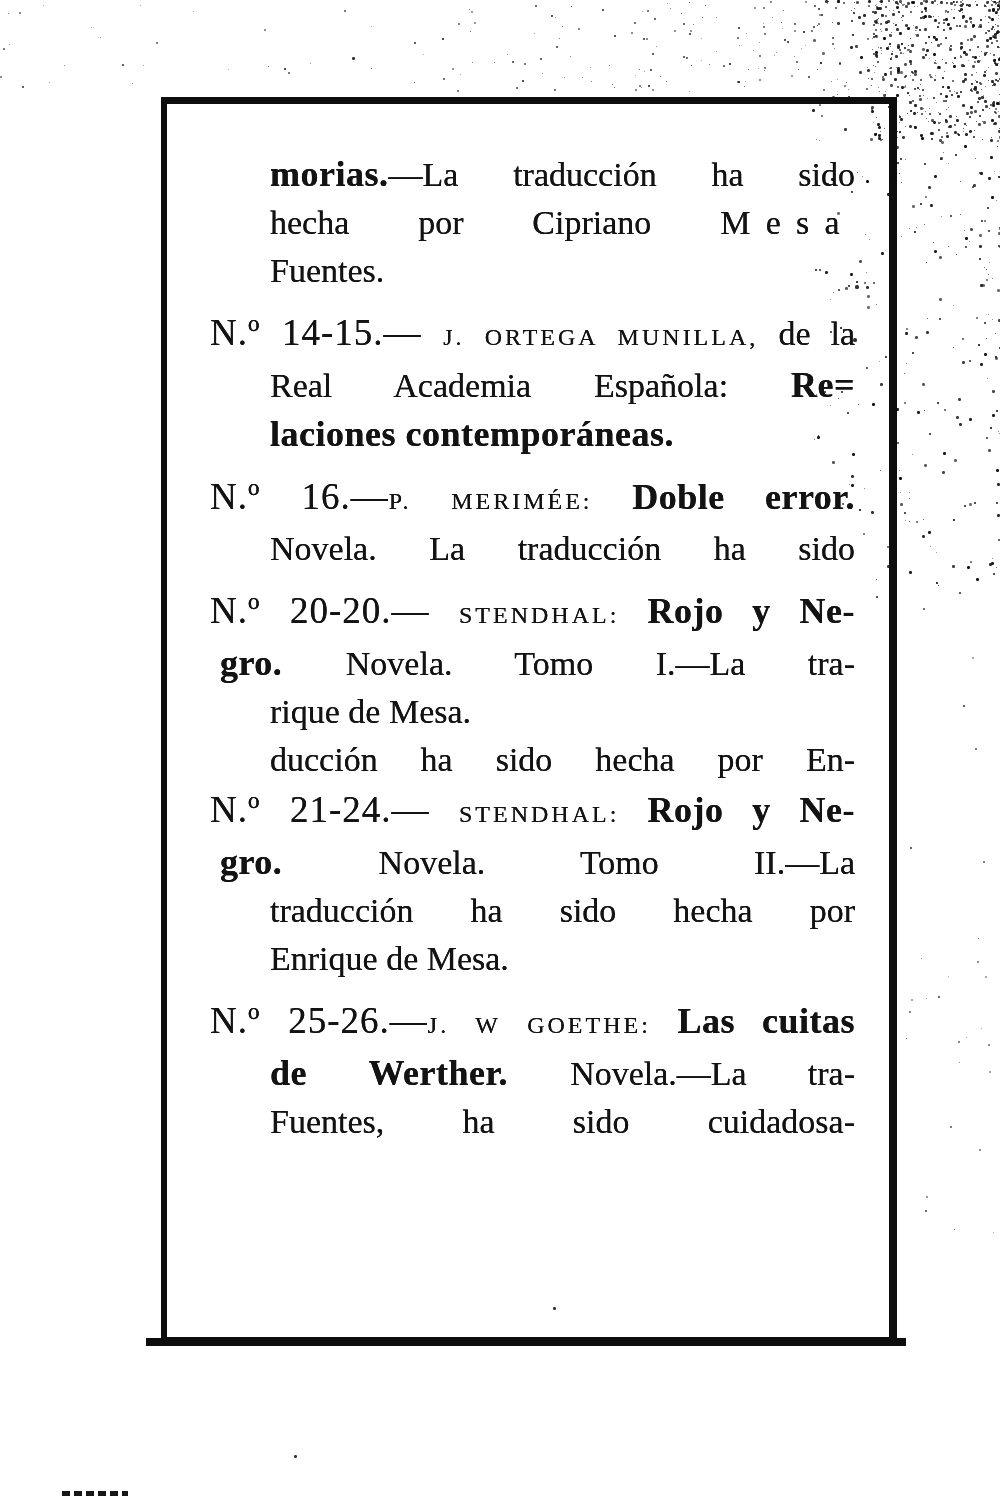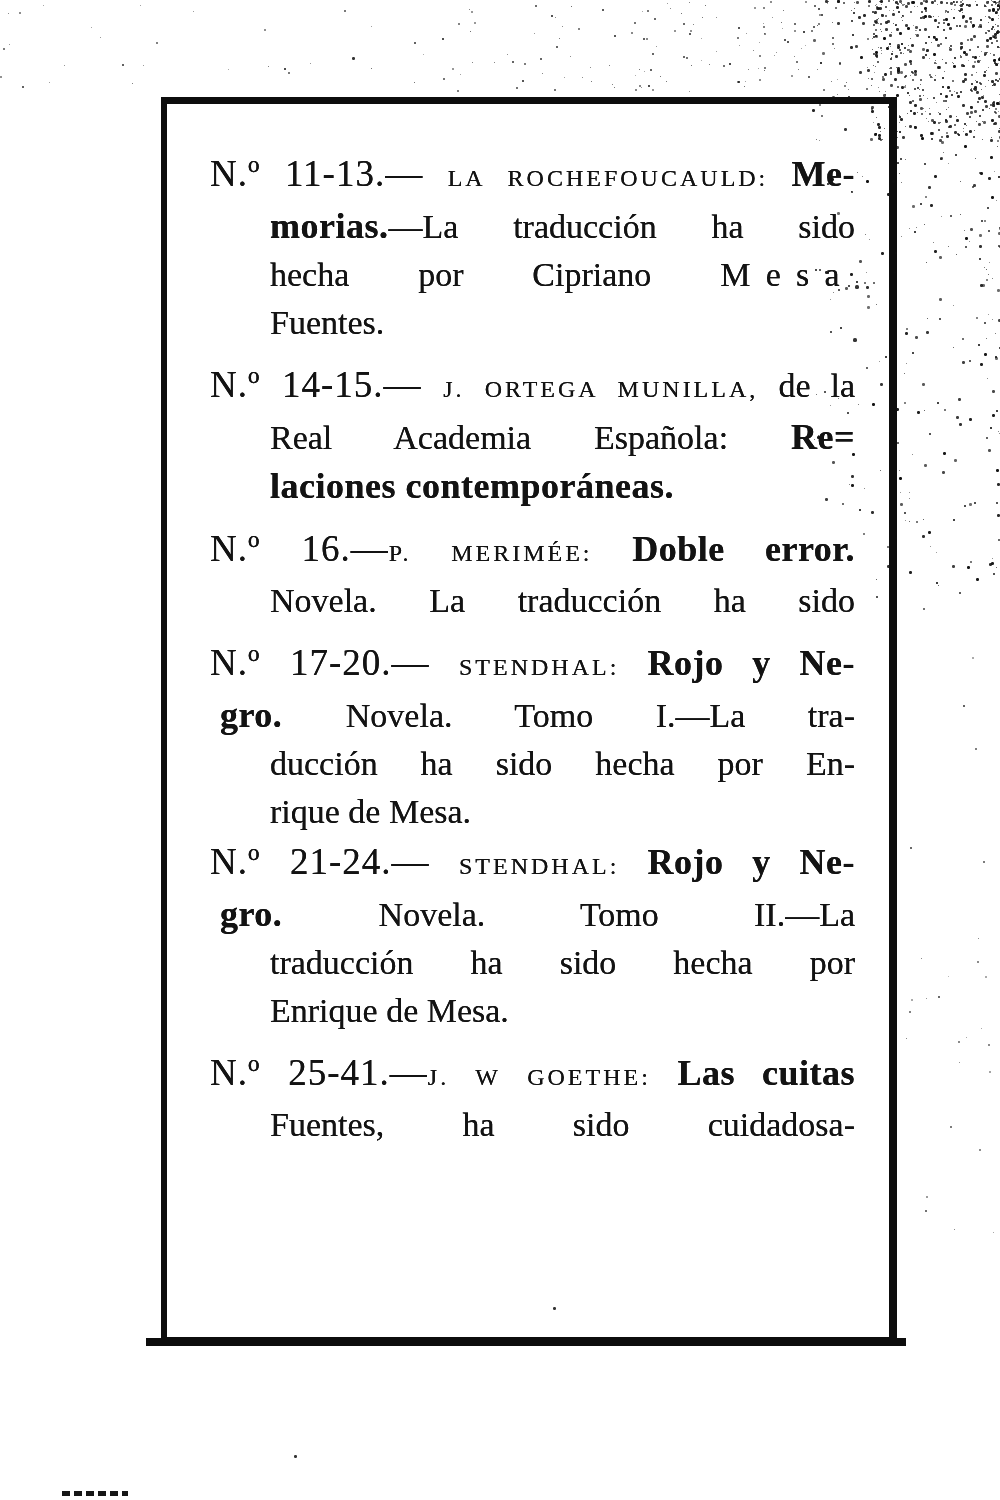--- a/index.html
+++ b/index.html
@@ -38,48 +38,48 @@
   }
   .speck { position:absolute; background:#101010; border-radius:40%; display:block; }
 </style>
 </head>
 <body>
 
 <div class="page" id="pg">
   <div class="frame">
     <div class="content" id="entries">
         <div class="entry">
-          <div class="line just" style="margin-left: 0px;"><span class="seg-number">N.º 11-13.— </span><span class="seg-author">LA ROCHEFOUCAULD: </span><span class="seg-title">Me-</span></div>
           <div class="line just" style="margin-left: 60px;"><span class="seg-title">morias.</span><span class="seg-body">—La traducción ha sido</span></div>
           <div class="line just" style="margin-left: 60px;"><span class="seg-body">hecha por Cipriano </span><span class="seg-spaced">Mesa</span></div>
           <div class="line" style="margin-left: 60px;"><span class="seg-body">Fuentes.</span></div>
         </div>
         <div class="entry">
           <div class="line just" style="margin-left: 0px;"><span class="seg-number">N.º 14-15.— </span><span class="seg-author">J. ORTEGA MUNILLA, </span><span class="seg-body">de la</span></div>
           <div class="line just" style="margin-left: 60px;"><span class="seg-body">Real Academia Española: </span><span class="seg-title">Re=</span></div>
           <div class="line" style="margin-left: 60px;"><span class="seg-title">laciones contemporáneas.</span></div>
         </div>
         <div class="entry">
           <div class="line just" style="margin-left: 0px;"><span class="seg-number">N.º 16.—</span><span class="seg-author">P. MERIMÉE: </span><span class="seg-title">Doble error.</span></div>
           <div class="line just" style="margin-left: 60px;"><span class="seg-body">Novela. La traducción ha sido</span></div>
         </div>
         <div class="entry">
-          <div class="line just" style="margin-left: 0px;"><span class="seg-number">N.º 17-20.— </span><span class="seg-author">STENDHAL: </span><span class="seg-title">Rojo y Ne-</span></div>
+          <div class="line just" style="margin-left: 0px;"><span class="seg-number">N.º 20-20.— </span><span class="seg-author">STENDHAL: </span><span class="seg-title">Rojo y Ne-</span></div>
           <div class="line just" style="margin-left: 10px;"><span class="seg-title">gro. </span><span class="seg-body">Novela. Tomo I.—La tra-</span></div>
+          <div class="line" style="margin-left: 60px;"><span class="seg-body">rique de Mesa.</span></div>
           <div class="line just" style="margin-left: 60px;"><span class="seg-body">ducción ha sido hecha por En-</span></div>
-          <div class="line" style="margin-left: 60px;"><span class="seg-body">rique de Mesa.</span></div>
         </div>
         <div class="entry">
           <div class="line just" style="margin-left: 0px;"><span class="seg-number">N.º 21-24.— </span><span class="seg-author">STENDHAL: </span><span class="seg-title">Rojo y Ne-</span></div>
           <div class="line just" style="margin-left: 10px;"><span class="seg-title">gro. </span><span class="seg-body">Novela. Tomo II.—La</span></div>
           <div class="line just" style="margin-left: 60px;"><span class="seg-body">traducción ha sido hecha por</span></div>
           <div class="line" style="margin-left: 60px;"><span class="seg-body">Enrique de Mesa.</span></div>
         </div>
         <div class="entry">
-          <div class="line just" style="margin-left: 0px;"><span class="seg-number">N.º 25-41.—</span><span class="seg-author">J. W GOETHE: </span><span class="seg-title">Las cuitas</span></div>
+          <div class="line just" style="margin-left: 0px;"><span class="seg-number">N.º 25-26.—</span><span class="seg-author">J. W GOETHE: </span><span class="seg-title">Las cuitas</span></div>
+          <div class="line just" style="margin-left: 60px;"><span class="seg-title">de Werther. </span><span class="seg-body">Novela.—La tra-</span></div>
           <div class="line just" style="margin-left: 60px;"><span class="seg-body">Fuentes, ha sido cuidadosa-</span></div>
         </div>
       </div>
   </div>
   <div class="bottom-rule"></div>
   <div class="corner-dash"></div>
 <i class="speck" style="left: 898.9px; top: 173.1px; width: 1px; height: 1px; opacity: 0.9;"></i>
     <i class="speck" style="left: 891.7px; top: 179.8px; width: 3px; height: 3px; opacity: 0.85;"></i>
     <i class="speck" style="left: 873.3px; top: 35.7px; width: 2px; height: 2px; opacity: 0.88;"></i>
     <i class="speck" style="left: 907.4px; top: 1.8px; width: 3px; height: 3px; opacity: 0.79;"></i>

